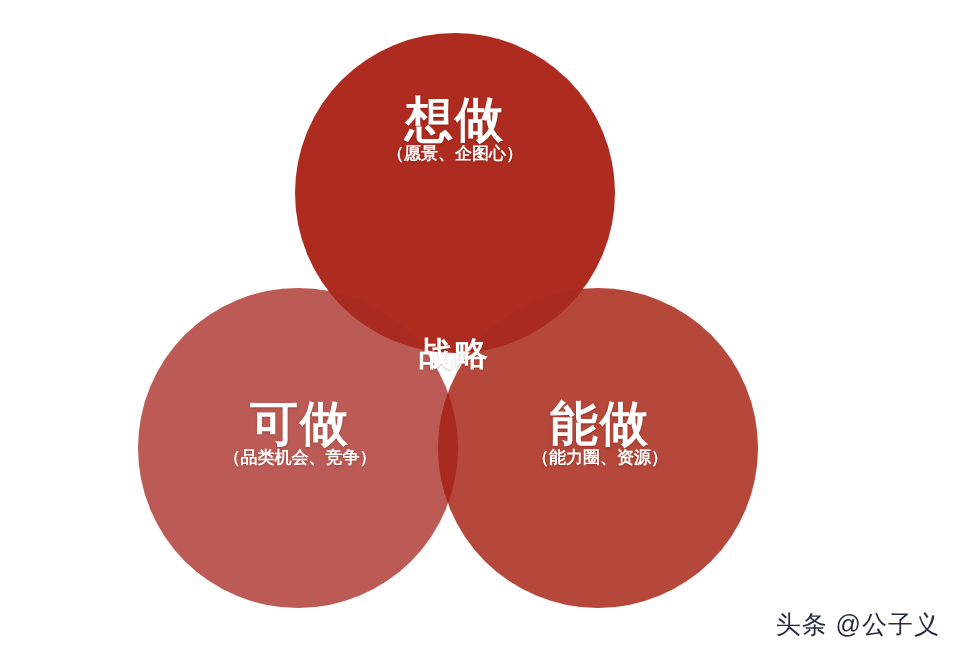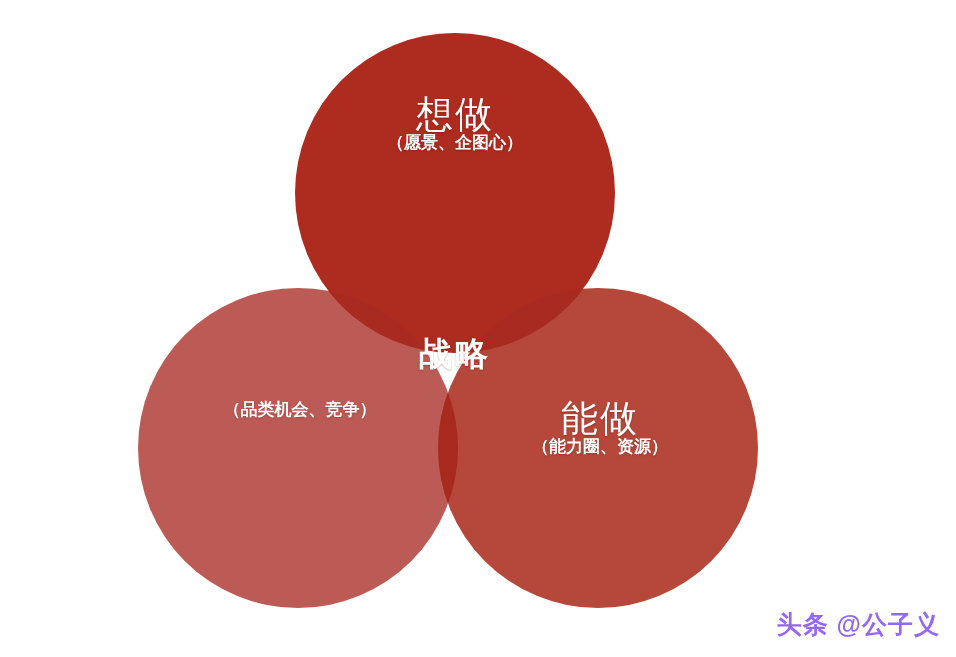--- a/index.html
+++ b/index.html
@@ -42,22 +42,22 @@
   .label-group {
     position: absolute;
     text-align: center;
     color: #ffffff;
     line-height: 1.0;
     user-select: none;
     pointer-events: none;
   }
 
   .label-title {
-    font-size: 37px;
-    font-weight: normal;
+    font-size: 48px;
+    font-weight: bold;
     letter-spacing: 2px;
     white-space: nowrap;
     text-shadow: 0 1px 2px rgba(90, 15, 10, 0.35);
   }
 
   .label-sub {
     font-size: 17px;
     font-weight: bold;
     margin-top: 1px;
     white-space: nowrap;
@@ -99,22 +99,22 @@
     white-space: nowrap;
     text-shadow: 0 1px 2px rgba(90, 15, 10, 0.3);
   }
 
   
   #watermark {
     position: absolute;
     right: 16px;
     bottom: 16px;
     font-size: 25px;
-    font-weight: bold;
-    color: #8b5cf6;
+    font-weight: normal;
+    color: #0f172a;
     letter-spacing: 1px;
     white-space: nowrap;
     user-select: none;
     opacity: 0.92;
   }
 </style>
 </head>
 <body>
 
 <div id="canvas">
@@ -158,20 +158,21 @@
         </g>
       </g>
     </svg>
 
     <div class="label-group" id="label-top">
       <div class="label-title">想做</div>
       <div class="label-sub">（愿景、企图心）</div>
     </div>
 
     <div class="label-group" id="label-left">
+      <div class="label-title">可做</div>
       <div class="label-sub">（品类机会、竞争）</div>
     </div>
 
     <div class="label-group" id="label-center">
       <div class="center-text">战略</div>
     </div>
 
     <div class="label-group" id="label-right">
       <div class="label-title">能做</div>
       <div class="label-sub">（能力圈、资源）</div>

